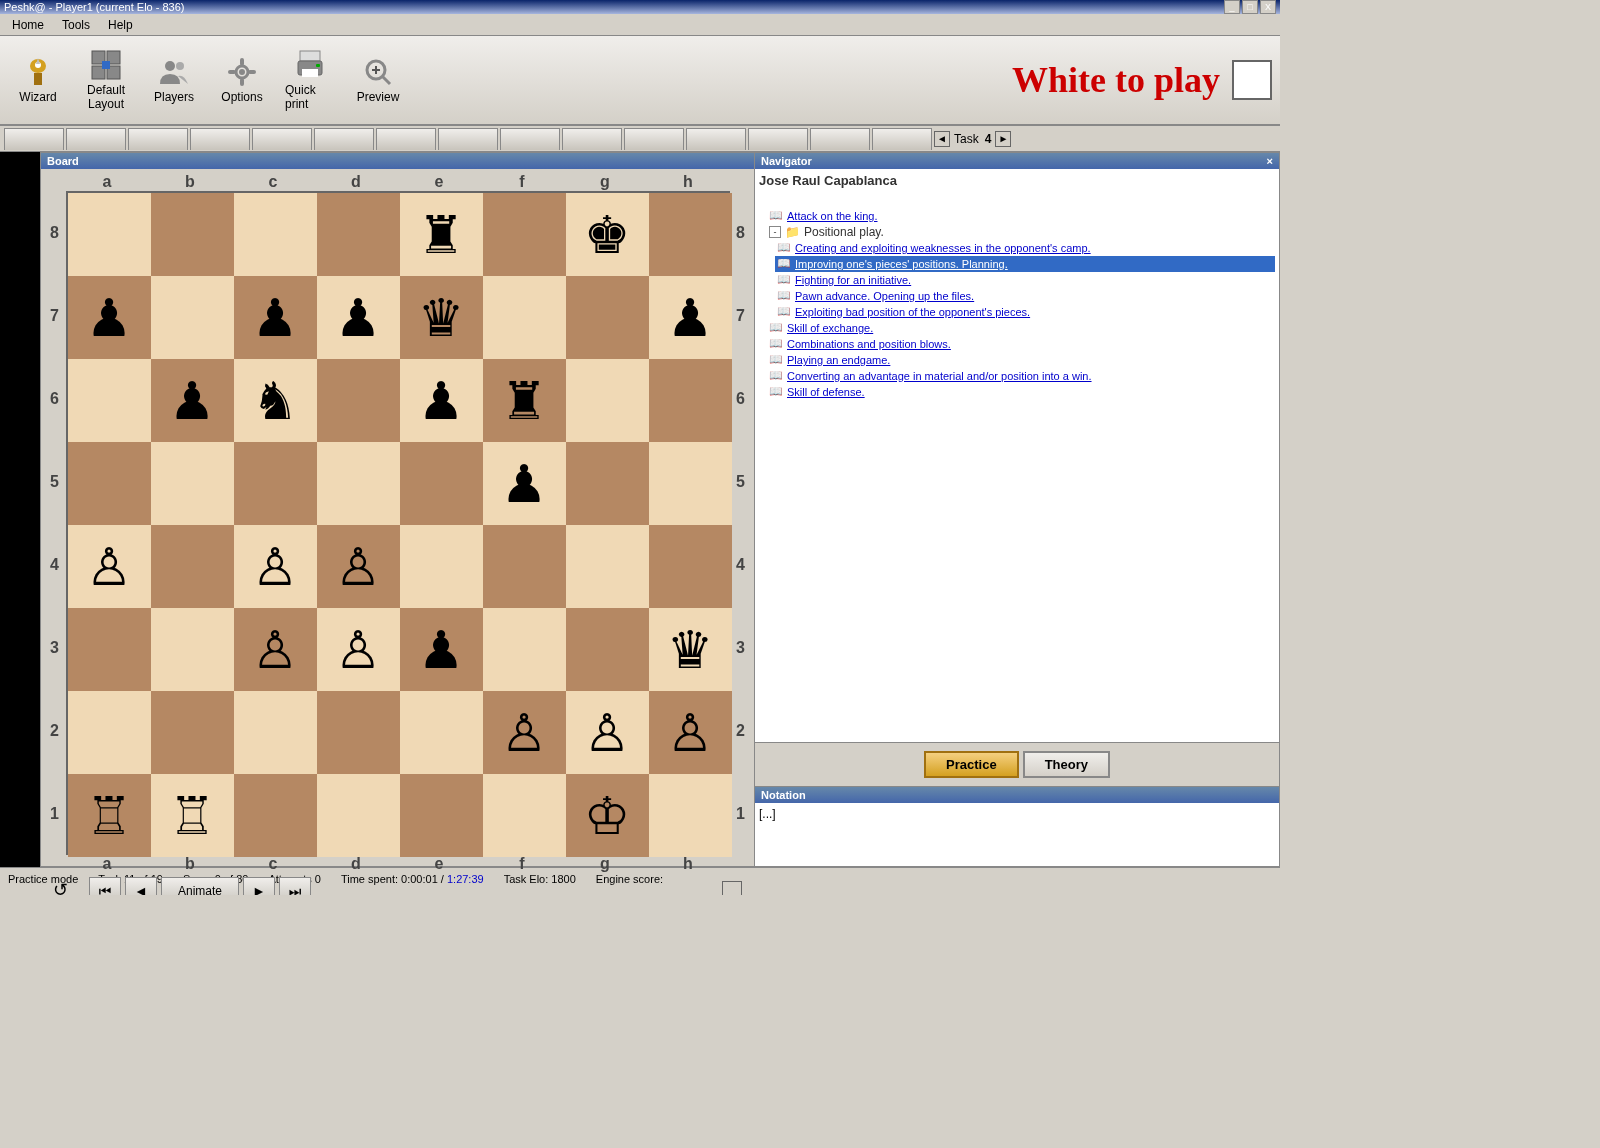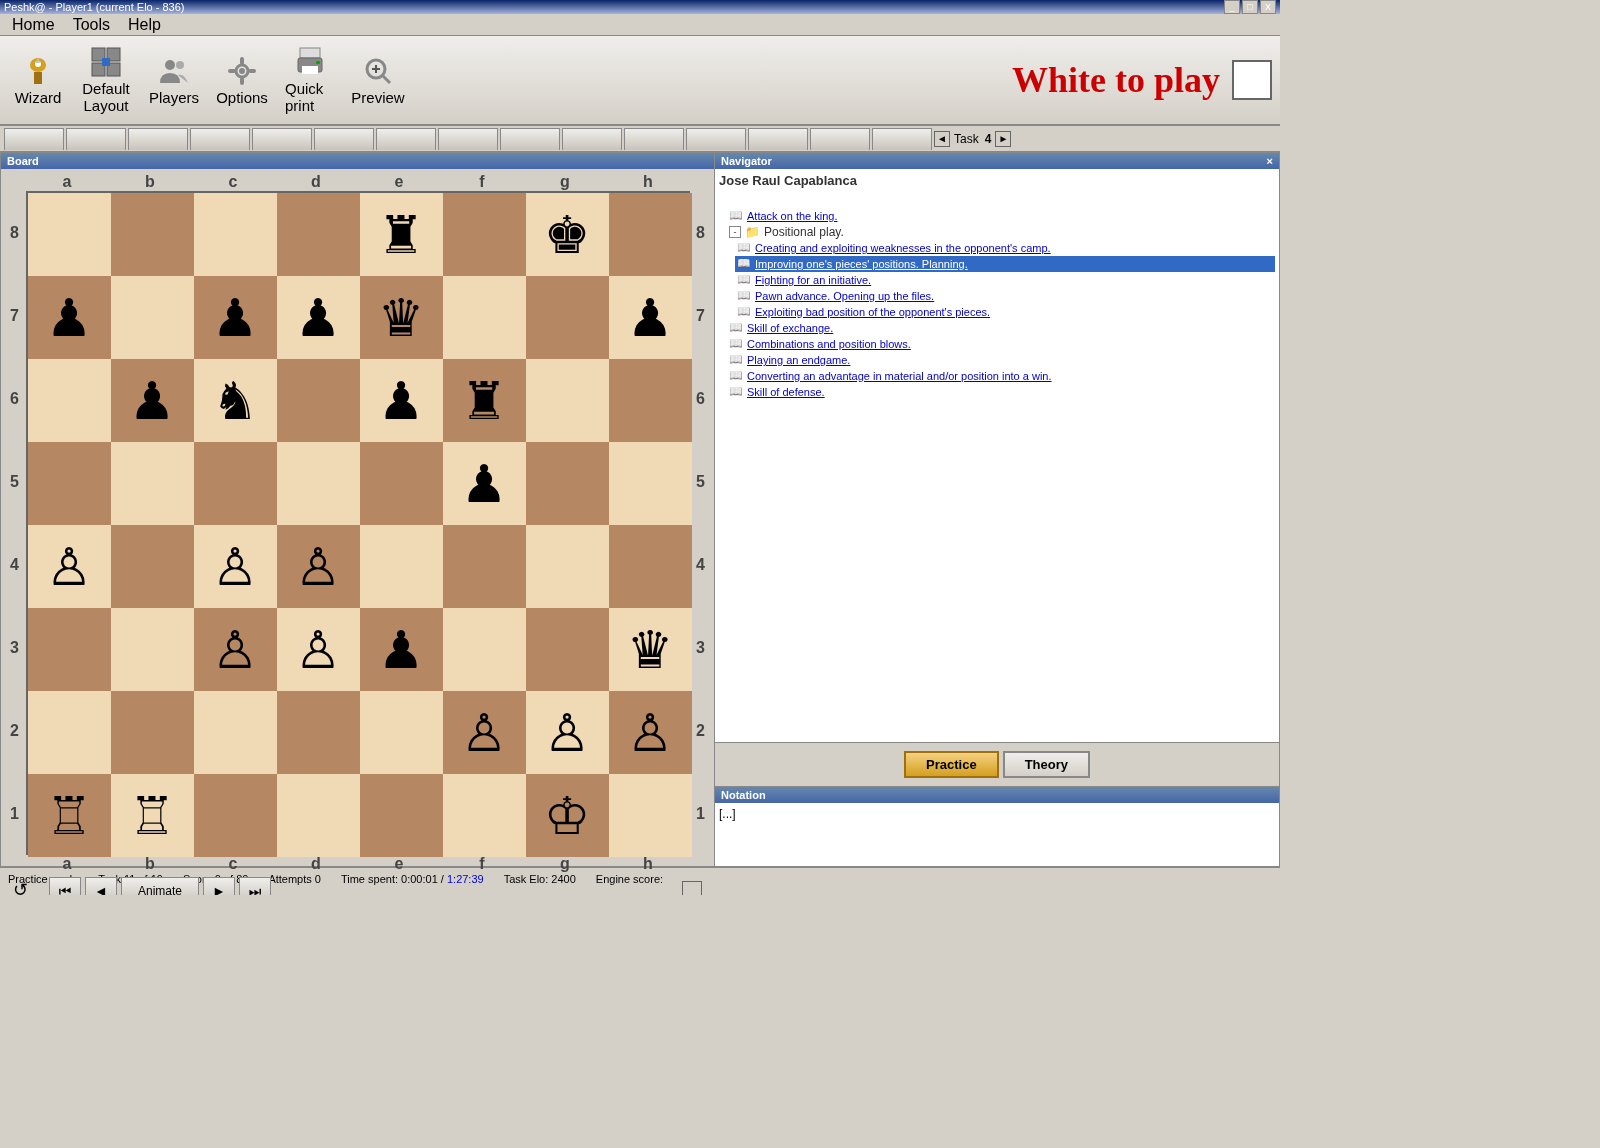--- a/index.html
+++ b/index.html
@@ -31,21 +31,21 @@
       background: #d4d0c8;
       height: 22px;
       display: flex;
       align-items: center;
       border-bottom: 1px solid #888;
       padding: 0 4px;
       gap: 2px;
     }
     .menu-item {
       padding: 2px 8px;
-      font-size: 16px;
+      font-size: 12px;
       cursor: pointer;
     }
 
     
     #toolbar {
       background: linear-gradient(to bottom, #f0eeeb, #d4d0c8);
       height: 90px;
       display: flex;
       align-items: center;
       padding: 4px 8px;
@@ -55,21 +55,21 @@
     .toolbar-btn {
       display: flex;
       flex-direction: column;
       align-items: center;
       justify-content: center;
       width: 60px;
       height: 76px;
       background: transparent;
       border: 1px solid transparent;
       cursor: pointer;
-      font-size: 15px;
+      font-size: 12px;
       gap: 2px;
       padding: 4px;
     }
     .toolbar-icon {
       width: 32px; height: 32px;
       display: flex; align-items: center; justify-content: center;
       font-size: 20px;
     }
 
     
@@ -121,20 +121,21 @@
       display: flex; align-items: center; justify-content: center;
       font-size: 10px;
       cursor: pointer;
     }
 
     
     #main {
       display: flex;
       height: calc(895px - 20px - 22px - 90px - 26px - 22px);
       background: #000000;
+      padding-left: 40px;
     }
 
     
     #statusbar {
       height: 22px;
       background: #d4d0c8;
       border-top: 1px solid #888;
       display: flex;
       align-items: center;
       padding: 0 8px;
@@ -766,15 +767,15 @@
 
 <div id="statusbar">
   <span>Practice mode</span>
   <span>Task 11 of 19</span>
   <span>Score 0 of 80</span>
   <span>Attempts 0</span>
   <span>
     <span>Time spent: 0:00:01</span>
     / <a style="color:#0000cc">1:27:39</a>
   </span>
-  <span>Task Elo: 2400</span>
+  <span>Task Elo: 1800</span>
   <span>Engine score:</span>
 </div>
 
 </body></html>

